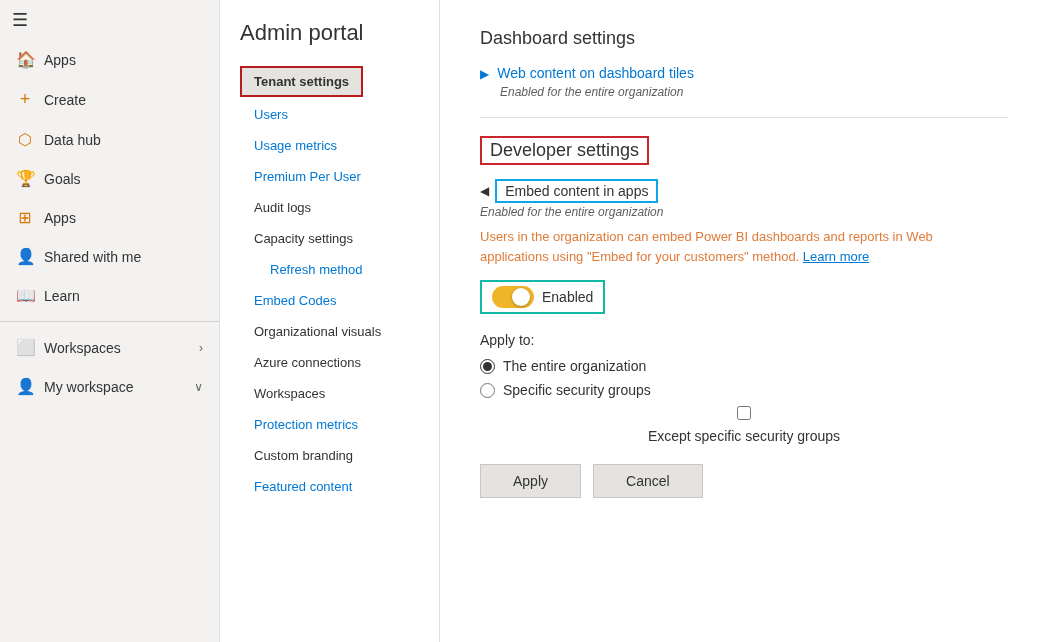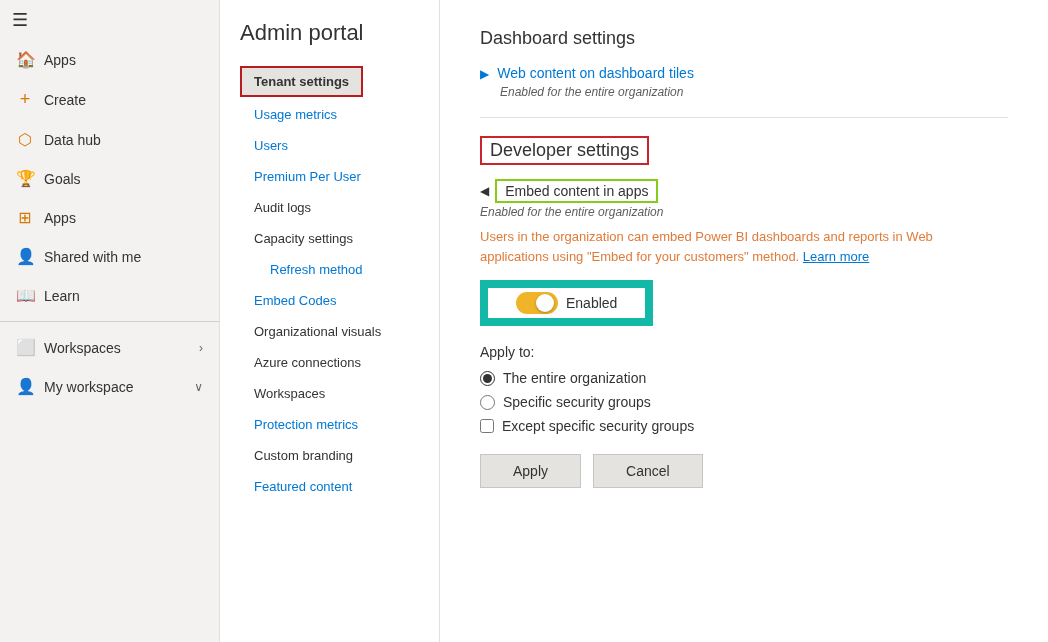--- a/index.html
+++ b/index.html
@@ -36,21 +36,21 @@
     .setting-sub { color: #605e5c; font-size: 12px; font-style: italic; margin-left: 20px; margin-bottom: 12px; }
     .divider { border: none; border-top: 1px solid #e1dfdd; margin: 18px 0; }
     .dev-settings-title { font-size: 18px; font-weight: 400; color: #333; }
     .embed-name { color: #333; font-size: 14px; font-weight: 500; }
     .embed-sub { color: #605e5c; font-size: 12px; font-style: italic; margin-bottom: 8px; }
     .embed-desc { color: #e07b39; font-size: 13px; margin-bottom: 14px; max-width: 480px; line-height: 1.5; }
     .learn-more { color: #0078d4; text-decoration: underline; cursor: pointer; }
 
     
     .toggle-row { display: flex; align-items: center; gap: 10px; margin-bottom: 18px; }
-    .toggle-box { border: 8px solid #14b8a6; padding: 4px 28px; display: flex; align-items: center; gap: 8px; }
+    .toggle-box { border: 2px solid #14b8a6; padding: 4px 10px; display: flex; align-items: center; gap: 8px; }
     .toggle { width: 42px; height: 22px; background: #f0b429; border-radius: 11px; position: relative; cursor: pointer; }
     .toggle-knob { width: 18px; height: 18px; background: #fff; border-radius: 50%; position: absolute; top: 2px; left: 20px; box-shadow: 0 1px 3px rgba(0,0,0,0.3); }
     .toggle-label { font-size: 14px; color: #333; }
 
     
     .apply-to-label { font-size: 14px; color: #333; margin-bottom: 10px; }
     .radio-row { display: flex; align-items: center; gap: 8px; margin-bottom: 8px; }
     .radio-input { accent-color: #333; width: 15px; height: 15px; cursor: pointer; }
     .radio-label { font-size: 14px; color: #333; }
     .checkbox-row { display: flex; align-items: center; gap: 8px; margin-bottom: 20px; }
@@ -118,22 +118,22 @@
 <div class="main">
 
   <div class="nav-panel">
     <div class="admin-title">Admin portal</div>
 
     
     <div style="display:inline-block;border:2px solid #b91c1c;margin-bottom:2px;">
       <div class="nav-item active" style="border-left:none;background:#e5e3e0;color:#333;font-weight:600;border:none;padding:6px 12px;">Tenant settings</div>
     </div>
 
+    <div class="nav-item" style="color:#0078d4;">Users</div>
     <div class="nav-item" style="color:#0078d4;">Usage metrics</div>
-    <div class="nav-item" style="color:#0078d4;">Users</div>
     <div class="nav-item" style="color:#0078d4;">Premium Per User</div>
     <div class="nav-item black">Audit logs</div>
     <div class="nav-item black">Capacity settings</div>
     <div class="nav-item indent" style="color:#0078d4;">Refresh method</div>
     <div class="nav-item" style="color:#0078d4;">Embed Codes</div>
     <div class="nav-item black">Organizational visuals</div>
     <div class="nav-item black">Azure connections</div>
     <div class="nav-item black">Workspaces</div>
     <div class="nav-item" style="color:#0078d4;">Protection metrics</div>
     <div class="nav-item black">Custom branding</div>
@@ -152,21 +152,21 @@
     <hr class="divider">
 
     <div style="margin-bottom:14px;">
       <div style="border:2px solid #c8252d;display:inline-block;padding:2px 8px;">
         <div class="dev-settings-title">Developer settings</div>
       </div>
     </div>
 
     <div style="display:flex;align-items:center;gap:6px;margin-bottom:2px;">
       <span style="color:#333;font-size:12px;">◀</span>
-      <div style="border:2px solid #84cc16;padding:2px 8px;display:inline-block;">
+      <div style="border:2px solid #0ea5e9;padding:2px 8px;display:inline-block;">
         <span class="embed-name">Embed content in apps</span>
       </div>
     </div>
     <div class="embed-sub">Enabled for the entire organization</div>
     <div class="embed-desc">
       <span>Users in the organization can embed Power BI dashboards and reports in Web applications using "Embed for your customers" method.</span>
       <span class="learn-more">Learn more</span>
     </div>
 
     <div class="toggle-row">
@@ -182,21 +182,21 @@
 
     <div class="radio-row">
       <input type="radio" class="radio-input" name="apply-to" checked="" style="">
       <span class="radio-label">The entire organization</span>
     </div>
     <div class="radio-row">
       <input type="radio" class="radio-input" name="apply-to" style="">
       <span class="radio-label">Specific security groups</span>
     </div>
 
-    <div class="checkbox-row" style="margin-top:8px;">
+    <div class="checkbox-row" style="margin-top:8px;flex-direction:column;">
       <input type="checkbox" class="checkbox-input" style="">
       <span class="checkbox-label">Except specific security groups</span>
     </div>
 
     <div class="button-row">
       <button class="btn-apply">Apply</button>
       <button class="btn-cancel">Cancel</button>
     </div>
 
   </div>

